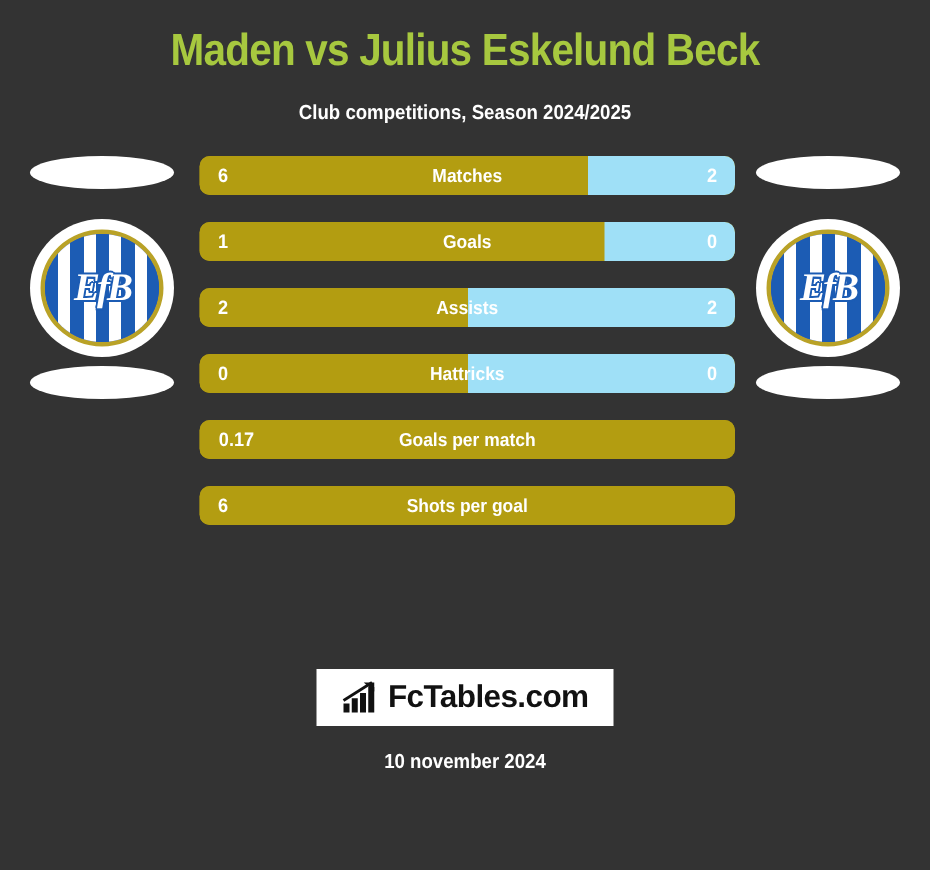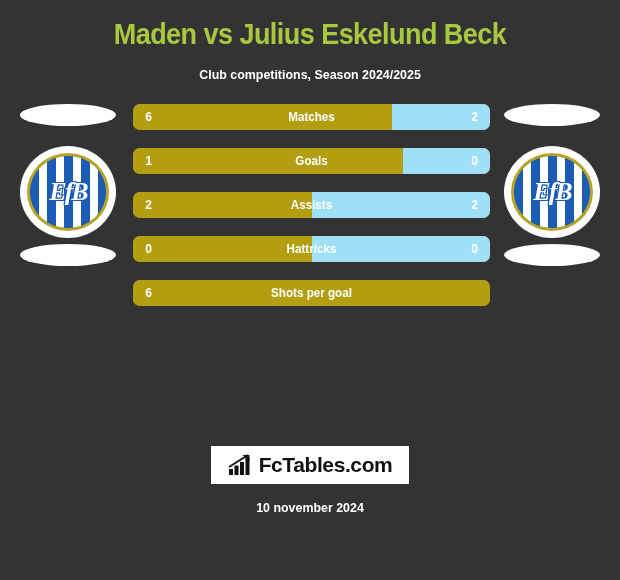--- a/index.html
+++ b/index.html
@@ -78,21 +78,21 @@
     border-radius: 50%;
     overflow: hidden;
   }
   .crest-inner {
     position: absolute;
     left: 7px;
     top: 7px;
     width: 82px;
     height: 78px;
     border-radius: 50%;
-    background: #15803d;
+    background: #1d4ed8;
     border: 3px solid #b9a227;
     box-sizing: border-box;
     overflow: hidden;
   }
   .crest-stripes {
     position: absolute;
     inset: 0;
     background: repeating-linear-gradient(
       to right,
       #1c5cb4 0px, #1c5cb4 9px,
@@ -249,20 +249,25 @@
         <div class="val val-left">2</div>
         <div class="stat-label">Assists</div>
         <div class="val val-right">2</div>
       </div>
       <div class="stat-row">
         <div class="seg-left" style="width: 50%; background: rgb(179, 157, 17);"></div>
         <div class="seg-right" style="width: 50%; background: rgb(159, 224, 247);"></div>
         <div class="val val-left">0</div>
         <div class="stat-label">Hattricks</div>
         <div class="val val-right">0</div>
+      </div>
+      <div class="stat-row">
+        <div class="seg-left" style="width: 100%; background: rgb(179, 157, 17);"></div>
+        <div class="val val-left">0.17</div>
+        <div class="stat-label">Goals per match</div>
       </div>
       <div class="stat-row">
         <div class="seg-left" style="width: 100%; background: rgb(179, 157, 17);"></div>
         <div class="val val-left">6</div>
         <div class="stat-label">Shots per goal</div>
       </div>
     </div>
 </div>
 
 <div class="logo-wrap">

